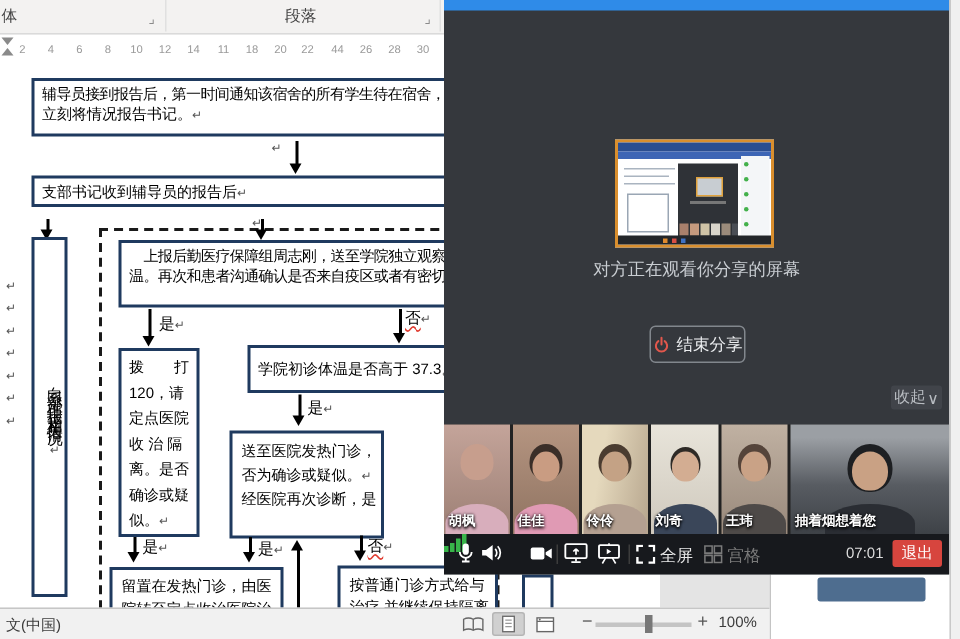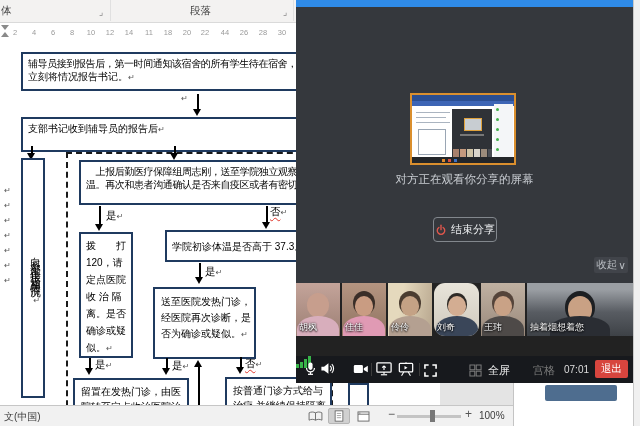--- a/index.html
+++ b/index.html
@@ -52,34 +52,34 @@
   #endshare{left:137px;top:217px;width:64px;height:25px;border:1px solid #82878d;border-radius:4px;
             display:flex;align-items:center;justify-content:center;gap:4px;box-sizing:border-box;}
   #endshare span{font-size:11px;color:#eceef0;}
   #collapse{left:298px;top:257px;width:34px;height:16px;background:#41444a;border-radius:2px;
             font-size:10.5px;color:#b7bbc0;display:flex;align-items:center;justify-content:center;gap:1px;}
   
   #mini{left:114px;top:93px;width:106px;height:72px;border:2px solid #da8f2e;background:#fff;box-sizing:border-box;}
   .mini-el{position:absolute;}
   
   #vrow{left:0;top:283px;width:337px;height:73px;background:#222;}
-  .vt{position:absolute;top:0;height:53px;overflow:hidden;}
+  .vt{position:absolute;top:0;height:73px;overflow:hidden;font-weight:bold;}
   .vt::before{content:"";position:absolute;left:50%;top:24%;width:18px;height:20px;margin-left:-9px;border-radius:50% 50% 46% 46%;}
   .vt::after{content:"";position:absolute;left:50%;bottom:-6px;width:42px;height:26px;margin-left:-21px;border-radius:50% 50% 0 0;}
   .vname{position:absolute;left:3px;bottom:2px;font-size:9px;color:#fff;text-shadow:0 0 2px #000,0 1px 2px #000;z-index:2;white-space:nowrap;}
   .t1{background:linear-gradient(#c4a49a,#9c7f74);} .t1::before{background:#c79e8d;width:22px;height:24px;top:18%;margin-left:-11px;} .t1::after{background:#d8aebc;}
   .t2{background:linear-gradient(#b59581,#8f7361);} .t2::before{background:#c99c82;box-shadow:0 -3px 0 2px #3a2e28;} .t2::after{background:#e09ab4;}
   .t3{background:linear-gradient(100deg,#e5d9bd 30%,#b7a68e);} .t3::before{background:#c4a285;box-shadow:0 -3px 0 2px #4a3c30;} .t3::after{background:#b4a091;}
-  .t4{background:linear-gradient(#e8e4da,#cfc9bd);border-radius:11px;} .t4::before{background:#d3ad92;box-shadow:0 -2px 0 1px #2e2a26;} .t4::after{background:#3a4659;}
+  .t4{background:linear-gradient(#e8e4da,#cfc9bd);} .t4::before{background:#d3ad92;box-shadow:0 -2px 0 1px #2e2a26;} .t4::after{background:#3a4659;}
   .t5{background:linear-gradient(#c0b1a2,#99897b);} .t5::before{background:#c9a286;box-shadow:0 -3px 0 2px #55443a;} .t5::after{background:#4e4a48;}
   .t6{background:linear-gradient(#9b9fa4 12%,#585c62 55%,#3e4247);} .t6::before{background:#c9a184;width:24px;height:26px;margin-left:-12px;box-shadow:0 -2px 0 3px #1d1f22;} .t6::after{background:#2a2d33;width:60px;margin-left:-30px;}
   
   #mtoolbar{left:0;top:356px;width:337px;height:27px;background:#17191d;}
   .tbdiv{top:7px;width:1px;height:13px;background:#3c3c3c;}
-  .tblabel{top:7px;font-size:11px;color:#e8e8e8;margin-left:48px;}
+  .tblabel{top:7px;font-size:11px;color:#e8e8e8;}
   .tblabel.dim{color:#7a7a7a;}
   #sigbars{left:247px;top:8px;width:18px;height:12px;display:flex;align-items:flex-end;gap:1.5px;}
   #sigbars i{display:block;width:2.5px;background:#38b54a;}
   #timer{left:268px;top:8px;font-size:10px;color:#ddd;}
   #exitbtn{left:299px;top:4px;width:33px;height:18px;background:#d7453e;border-radius:2px;
            font-size:10.5px;color:#fff;display:flex;align-items:center;justify-content:center;}
 </style>
 </head>
 <body>
 
@@ -128,21 +128,21 @@
   <div id="dashzone" class="abs"></div>
 
   <div class="abs fb" style="left:21px;top:52px;width:300px;height:39px">
     <div class="nw tight">辅导员接到报告后，第一时间通知该宿舍的所有学生待在宿舍，安</div>
     <div class="nw"><span>立刻将情况报告书记。</span><span class="pilcrow">↵</span></div>
   </div>
   <span class="abs pilcrow" style="left:181px;top:94px">↵</span>
   <div class="abs aline" style="left:197px;top:94px;height:17px"></div>
   <div class="abs ahd" style="left:193px;top:109px"></div>
 
-  <div class="abs fb" style="left:21px;top:117px;width:300px;height:35px">
+  <div class="abs fb" style="left:21px;top:117px;width:300px;height:21px">
     <div class="nw"><span>支部书记收到辅导员的报告后</span><span class="pilcrow">↵</span></div>
   </div>
   <div class="abs aline" style="left:31px;top:146px;height:9px"></div>
   <div class="abs ahd" style="left:27px;top:153px"></div>
   <span class="abs pilcrow" style="left:168px;top:144px">↵</span>
   <div class="abs aline" style="left:174px;top:146px;height:9px"></div>
   <div class="abs ahd" style="left:170px;top:153px"></div>
 
   <div class="abs fb vtext" style="left:21px;top:158px;width:24px;height:240px">
     <span>向系部主任报告相关情况。</span><span class="pilcrow">↵</span>
@@ -172,22 +172,22 @@
 
   <div class="abs fb" style="left:165px;top:230px;width:155px;height:32px;padding-top:8px">
     <div class="nw">学院初诊体温是否高于 37.3。</div>
   </div>
   <div class="abs aline" style="left:199px;top:263px;height:16px"></div>
   <div class="abs ahd" style="left:195px;top:277px"></div>
   <span class="abs lab" style="left:205px;top:265px"><span>是</span><span class="pilcrow">↵</span></span>
 
   <div class="abs fb" style="left:153px;top:287px;width:103px;height:72px;line-height:16px;padding:5px 6px">
     <div class="nw">送至医院发热门诊，</div>
+    <div class="nw"><span>否为确诊或疑似。</span><span class="pilcrow">↵</span></div>
     <div class="nw">经医院再次诊断，是</div>
-    <div class="nw"><span>否为确诊或疑似。</span><span class="pilcrow">↵</span></div>
   </div>
 
   <div class="abs aline" style="left:89px;top:358px;height:12px"></div>
   <div class="abs ahd" style="left:85px;top:368px"></div>
   <span class="abs lab" style="left:95px;top:358px"><span>是</span><span class="pilcrow">↵</span></span>
   <div class="abs aline" style="left:166px;top:358px;height:12px"></div>
   <div class="abs ahd" style="left:162px;top:368px"></div>
   <span class="abs lab" style="left:172px;top:359px"><span>是</span><span class="pilcrow">↵</span></span>
   <div class="abs aline" style="left:240px;top:357px;height:12px"></div>
   <div class="abs ahd" style="left:236px;top:367px"></div>

